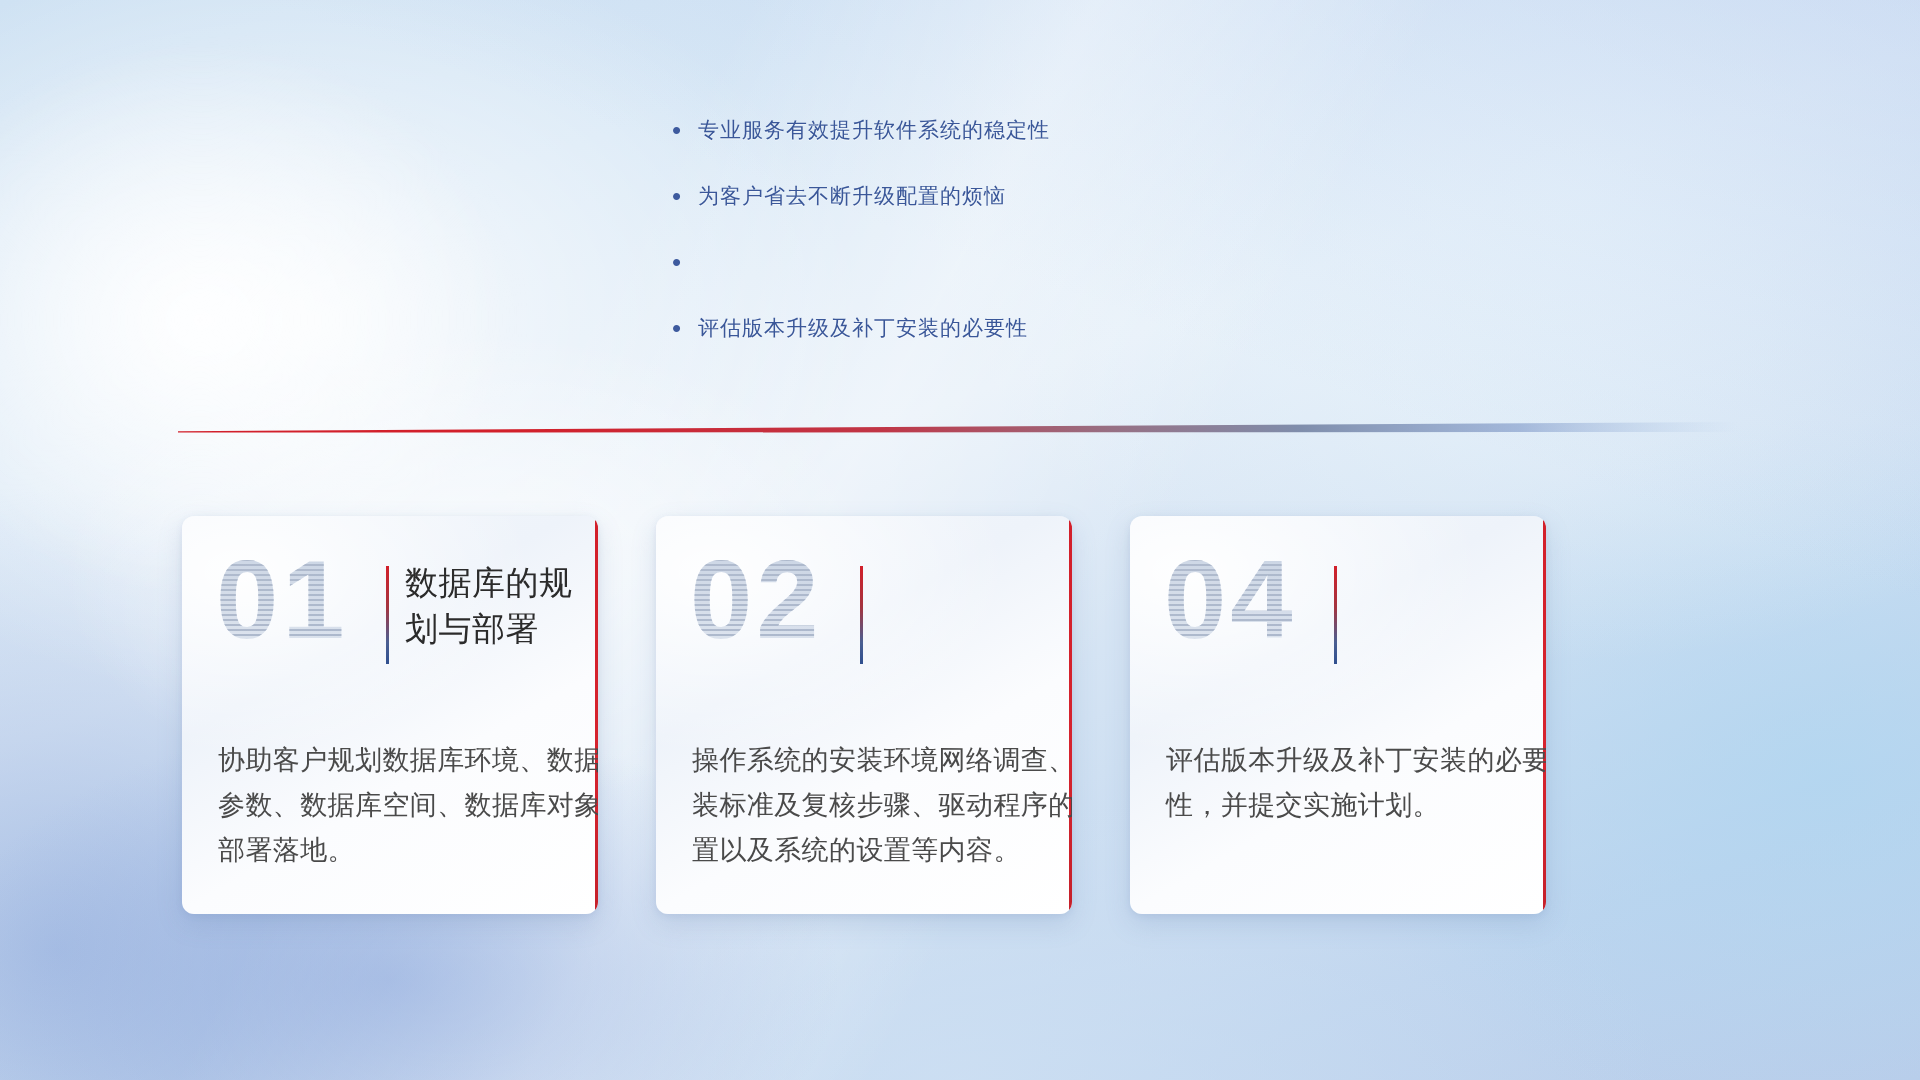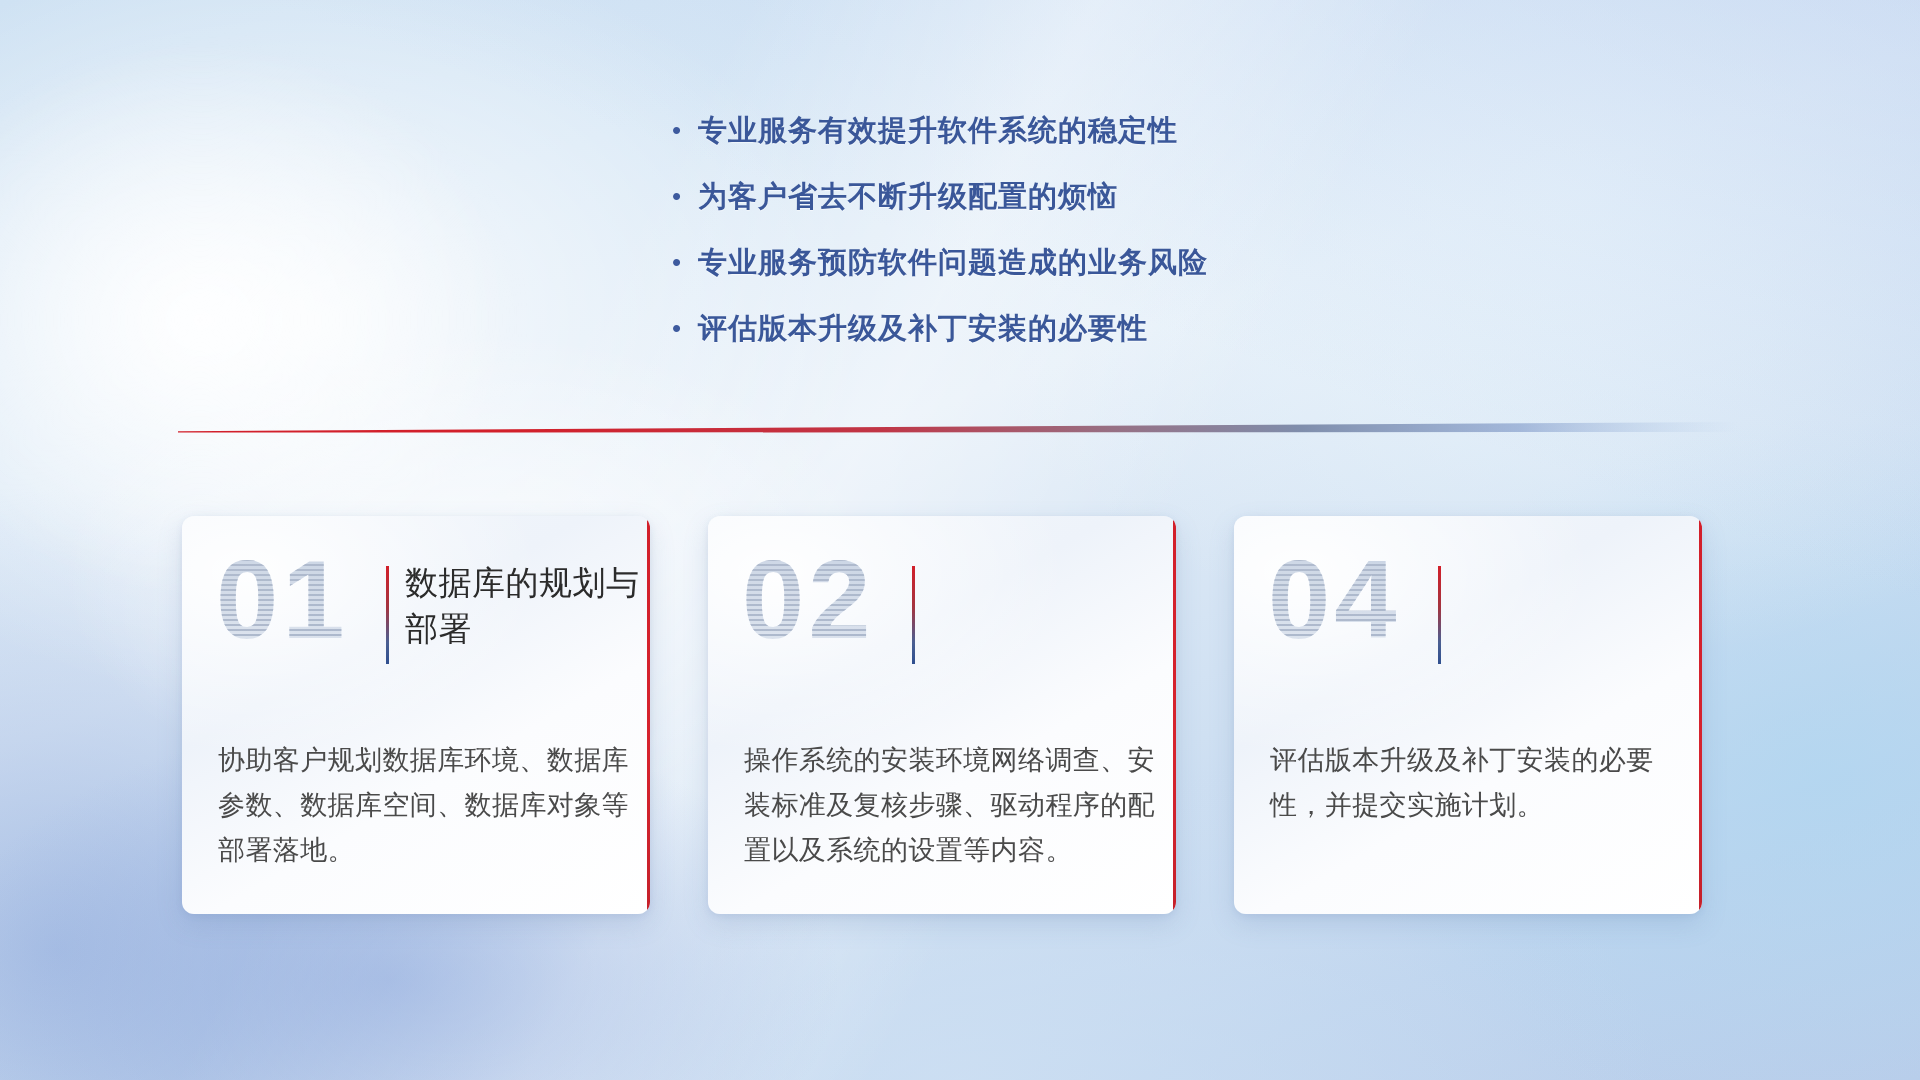--- a/index.html
+++ b/index.html
@@ -63,25 +63,25 @@
   }
   .bullet-dot{
     width:26px;
     flex:0 0 26px;
     color:#3d5a9e;
     font-size:26px;
     line-height:36px;
     text-align:left;
   }
   .bullet-text{
-    font-size:29px;
+    font-size:21px;
     line-height:36px;
     letter-spacing:1px;
     color:#3a5799;
-    font-weight:700;
+    font-weight:400;
     text-shadow:0 1px 1px rgba(255,255,255,.55);
   }
 
   
   .divider-wrap{
     position:absolute;
     left:178px; top:418px;
     width:1560px; height:26px;
   }
   .divider{
@@ -93,21 +93,21 @@
   
   .cards{
     position:absolute;
     left:182px; top:516px;
     width:1592px; height:398px;
     display:flex;
     gap:58px;
   }
   .card{
     position:relative;
-    width:468px; height:398px;
+    width:416px; height:398px;
     border-radius:12px;
     background:
       radial-gradient(420px 260px at 14% 14%, rgba(255,255,255,.95), rgba(255,255,255,0) 70%),
       linear-gradient(150deg,#f3f7fc 0%, #eef3fa 35%, #fbfcfe 62%, #ffffff 100%);
     box-shadow:0 10px 26px rgba(96,124,170,.18), 0 2px 6px rgba(96,124,170,.12);
     overflow:hidden;
   }
   .card-edge{
     position:absolute;
     right:0; top:0;
@@ -188,21 +188,20 @@
       <span class="bullet-text">专业服务有效提升软件系统的稳定性</span>
     </div>
 
     <div class="bullet-row">
       <span class="bullet-dot">•</span>
       <span class="bullet-text">为客户省去不断升级配置的烦恼</span>
     </div>
 
     <div class="bullet-row">
       <span class="bullet-dot">•</span>
-      <span class="bullet-text">专业服务预防软件问题造成的业务风险</span>
     </div>
 
     <div class="bullet-row">
       <span class="bullet-dot">•</span>
       <span class="bullet-text">评估版本升级及补丁安装的必要性</span>
     </div>
 
   </div>
 
   <div class="divider-wrap">

